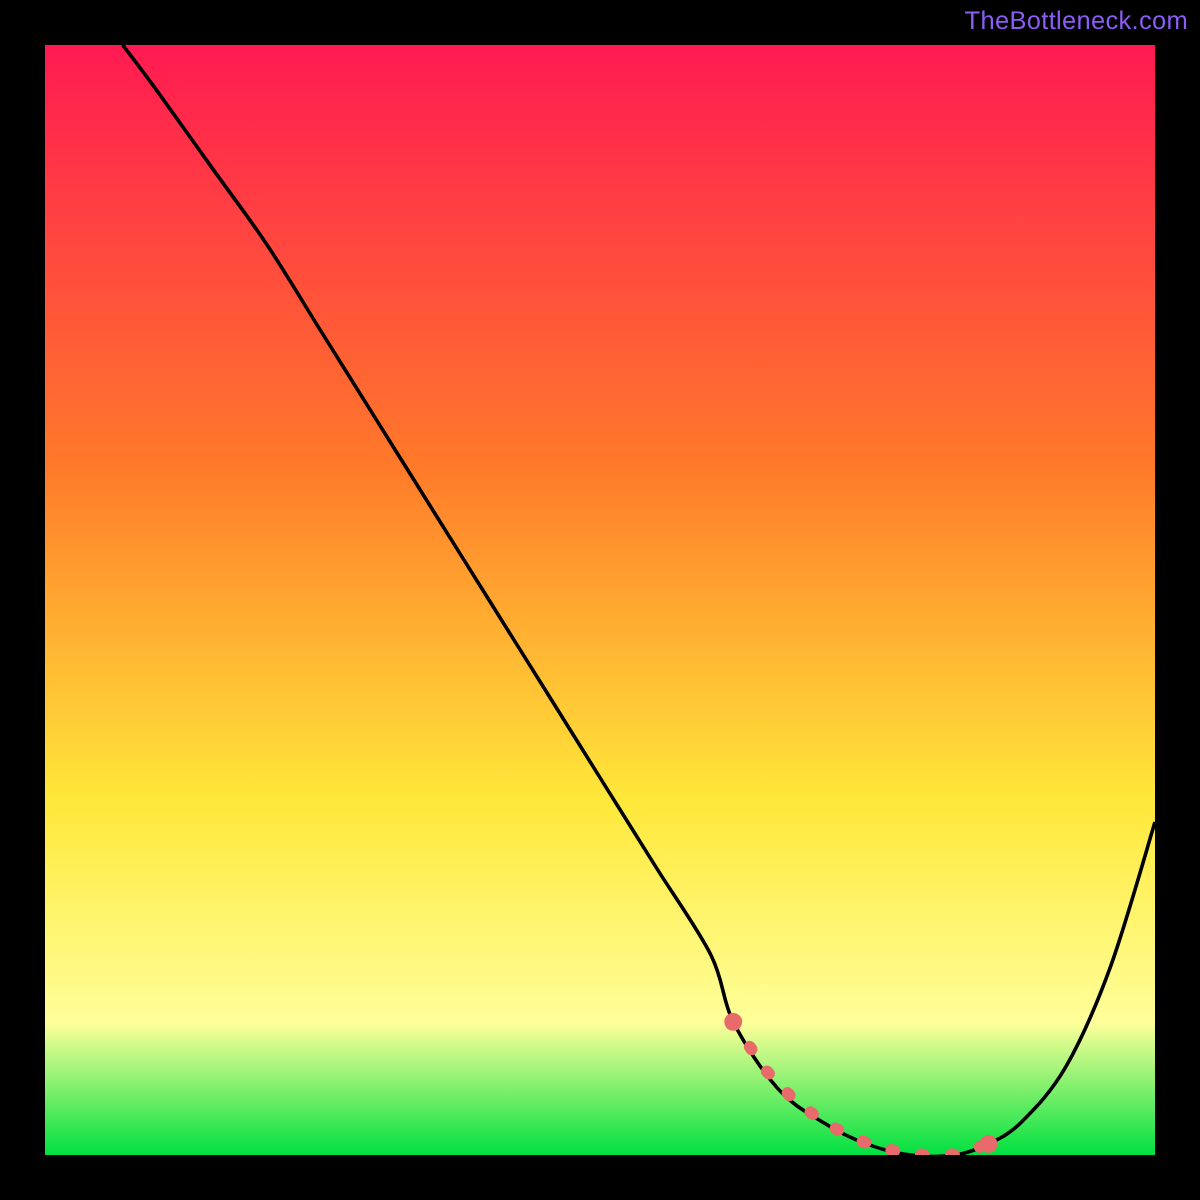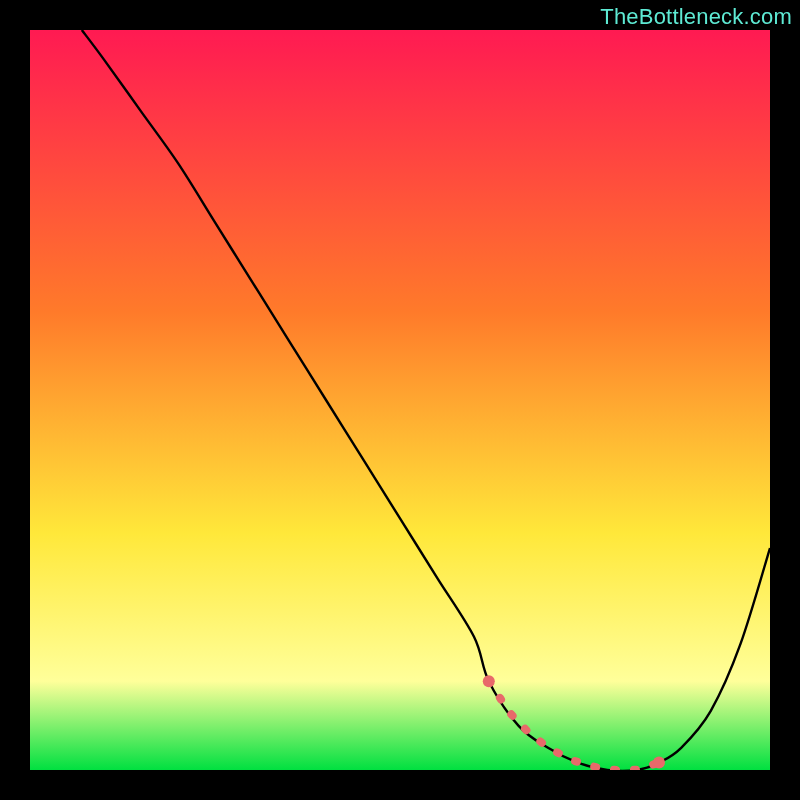--- a/index.html
+++ b/index.html
@@ -16,22 +16,22 @@
     left: 0;
     top: 0;
     width: 800px;
     height: 800px;
     background: #000;
   }
   .attribution {
     position: absolute;
     top: 4px;
     right: 8px;
-    color: #5eead4;
-    font-size: 22px;
+    color: #8b5cf6;
+    font-size: 17px;
     font-weight: 500;
     letter-spacing: 0.2px;
   }
   .plot-area {
     position: absolute;
     left: 30px;
     top: 30px;
     width: 740px;
     height: 740px;
   }

